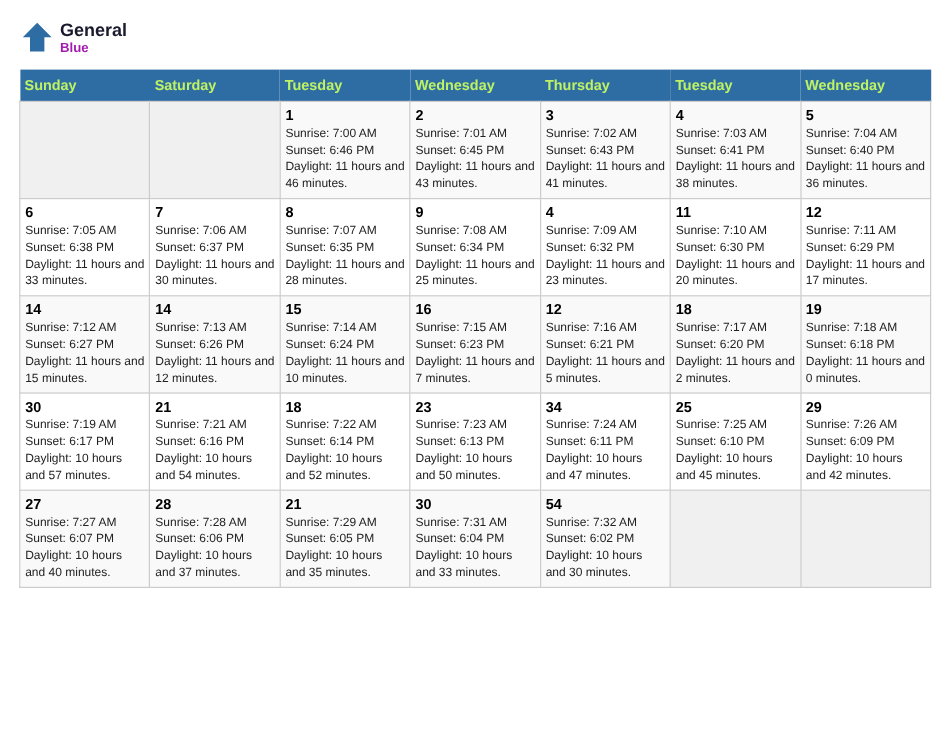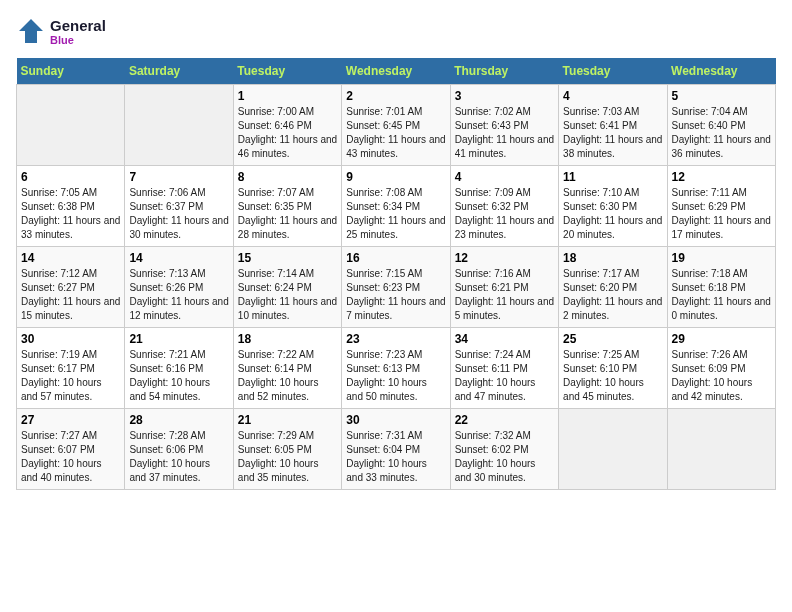--- a/index.html
+++ b/index.html
@@ -237,20 +237,20 @@
         </td>
         <td>
           <span class="day-num">21</span>
           <div class="day-info">Sunrise: 7:29 AM<br>Sunset: 6:05 PM<br>Daylight: 10 hours and 35 minutes.</div>
         </td>
         <td>
           <span class="day-num">30</span>
           <div class="day-info">Sunrise: 7:31 AM<br>Sunset: 6:04 PM<br>Daylight: 10 hours and 33 minutes.</div>
         </td>
         <td>
-          <span class="day-num">22</span>
+          <span class="day-num">54</span>
           <div class="day-info">Sunrise: 7:32 AM<br>Sunset: 6:02 PM<br>Daylight: 10 hours and 30 minutes.</div>
         </td>
         <td class="empty-cell"></td>
         <td class="empty-cell"></td>
       </tr>
     </tbody>
 </table>
 
 </body></html>

